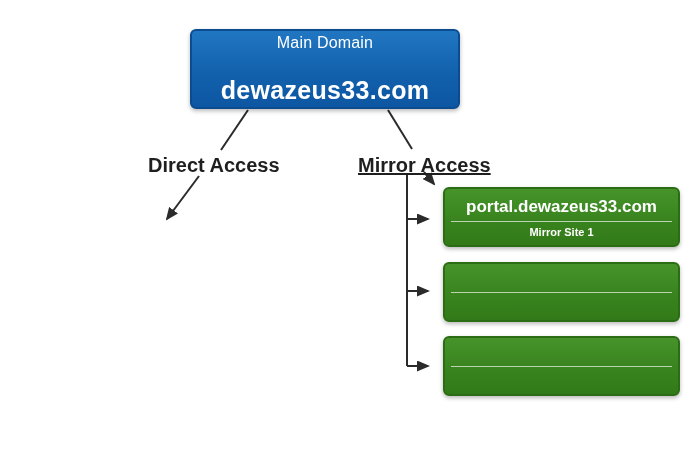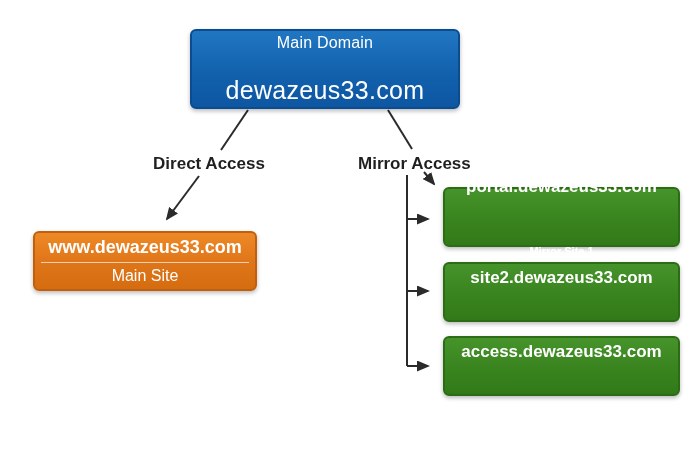--- a/index.html
+++ b/index.html
@@ -46,21 +46,21 @@
     background: linear-gradient(180deg, #2176c2 0%, #1261ad 55%, #0d56a2 100%);
     border: 2px solid #0b4c90;
   }
   .node-root .root-title {
     font-size: 16px;
     font-weight: 400;
     letter-spacing: 0.2px;
   }
   .node-root .root-domain {
     font-size: 25px;
-    font-weight: 400;
+    font-weight: 700;
     letter-spacing: 0.3px;
     margin-top: 16px;
   }
   .node-main {
     left: 33px; top: 231px;
     width: 224px; height: 60px;
     background: linear-gradient(180deg, #ee8926 0%, #e0761a 50%, #d66c10 100%);
     border: 2px solid #c05f0d;
   }
   .node-main .site-domain {
@@ -69,43 +69,42 @@
   }
   .node-main .site-label {
     font-size: 16px;
     font-weight: 400;
   }
   .node-mirror {
     left: 443px;
     width: 237px; height: 60px;
     background: linear-gradient(180deg, #46932b 0%, #3a851f 50%, #327a19 100%);
     border: 2px solid #2c6c14;
-    gap: 20px;
   }
   .node-mirror .site-domain {
     font-size: 17px;
     font-weight: 700;
   }
   .node-mirror .site-label {
     font-size: 11px;
     font-weight: 700;
   }
   .mirror-1 { top: 187px; }
   .mirror-2 { top: 262px; }
   .mirror-3 { top: 336px; }
   .edge-label {
     position: absolute;
     color: #1f1f1f;
-    font-size: 17px;
+    font-size: 20px;
     font-weight: 700;
     text-align: center;
     white-space: nowrap;
   }
   .label-direct { left: 148px; top: 154px; width: 122px; }
-  .label-mirror { left: 358px; top: 154px; width: 112px; }
+  .label-mirror { left: 358px; top: 154px; width: 112px; text-decoration: underline; }
 </style>
 </head>
 <body>
 
 <div class="canvas">
 
   <svg class="connectors" viewBox="0 0 700 450" xmlns="http://www.w3.org/2000/svg">
     <defs>
       <marker id="arrowhead" markerUnits="userSpaceOnUse" markerWidth="13" markerHeight="11" refX="11" refY="5.5" orient="auto">
         <path d="M0,0 L13,5.5 L0,11 Z" fill="#2b2b2b"></path>
@@ -129,35 +128,28 @@
 
   <div class="node node-root">
     <div class="root-title">Main Domain</div>
     <div class="divider"></div>
     <div class="root-domain">dewazeus33.com</div>
   </div>
 
   <div class="edge-label label-direct">Direct Access</div>
   <div class="edge-label label-mirror">Mirror Access</div>
 
-  <div class="node node-main">
-    <div class="site-domain">www.dewazeus33.com</div>
-    <div class="divider"></div>
-    <div class="site-label">Main Site</div>
-  </div>
 
   <div class="node node-mirror mirror-1">
     <div class="site-domain">portal.dewazeus33.com</div>
     <div class="divider"></div>
     <div class="site-label">Mirror Site 1</div>
   </div>
 
   <div class="node node-mirror mirror-2">
-    <div class="site-domain">site2.dewazeus33.com</div>
     <div class="divider"></div>
   </div>
 
   <div class="node node-mirror mirror-3">
-    <div class="site-domain">access.dewazeus33.com</div>
     <div class="divider"></div>
   </div>
 
 </div>
 
 </body></html>

